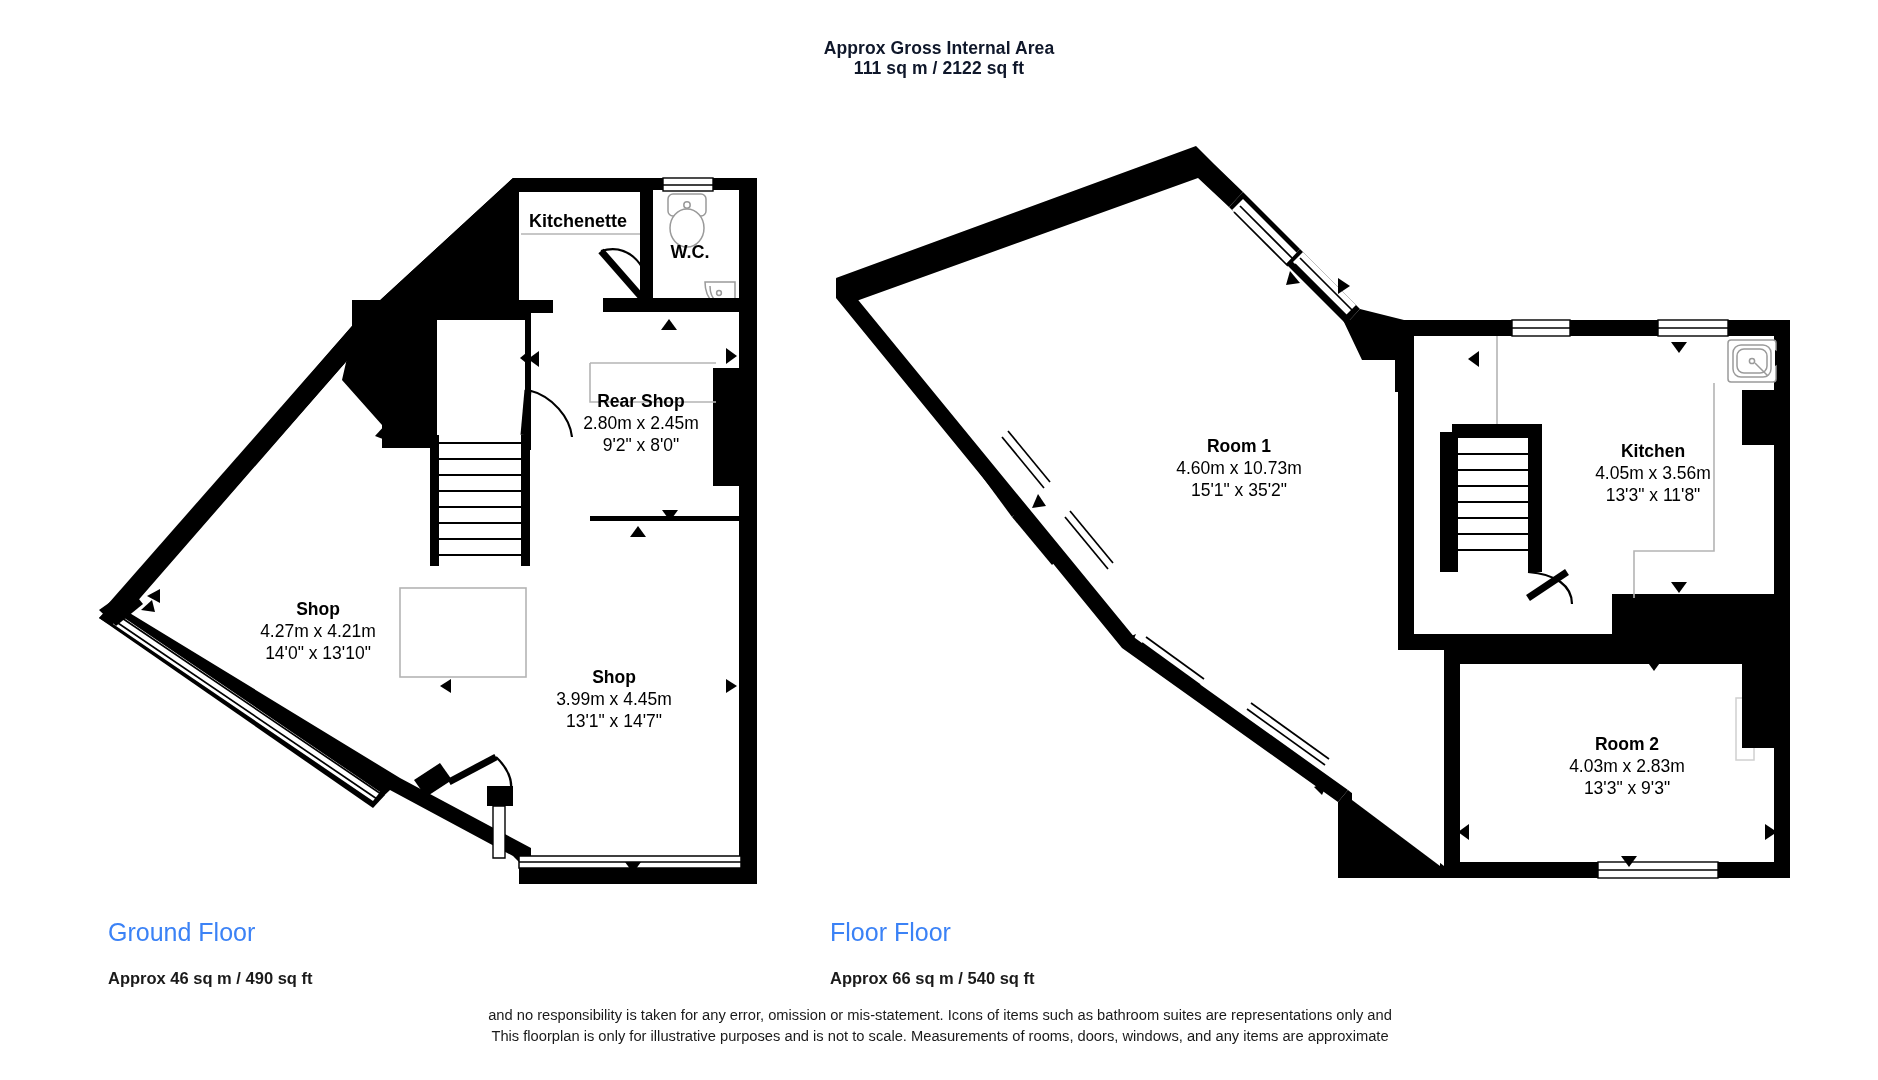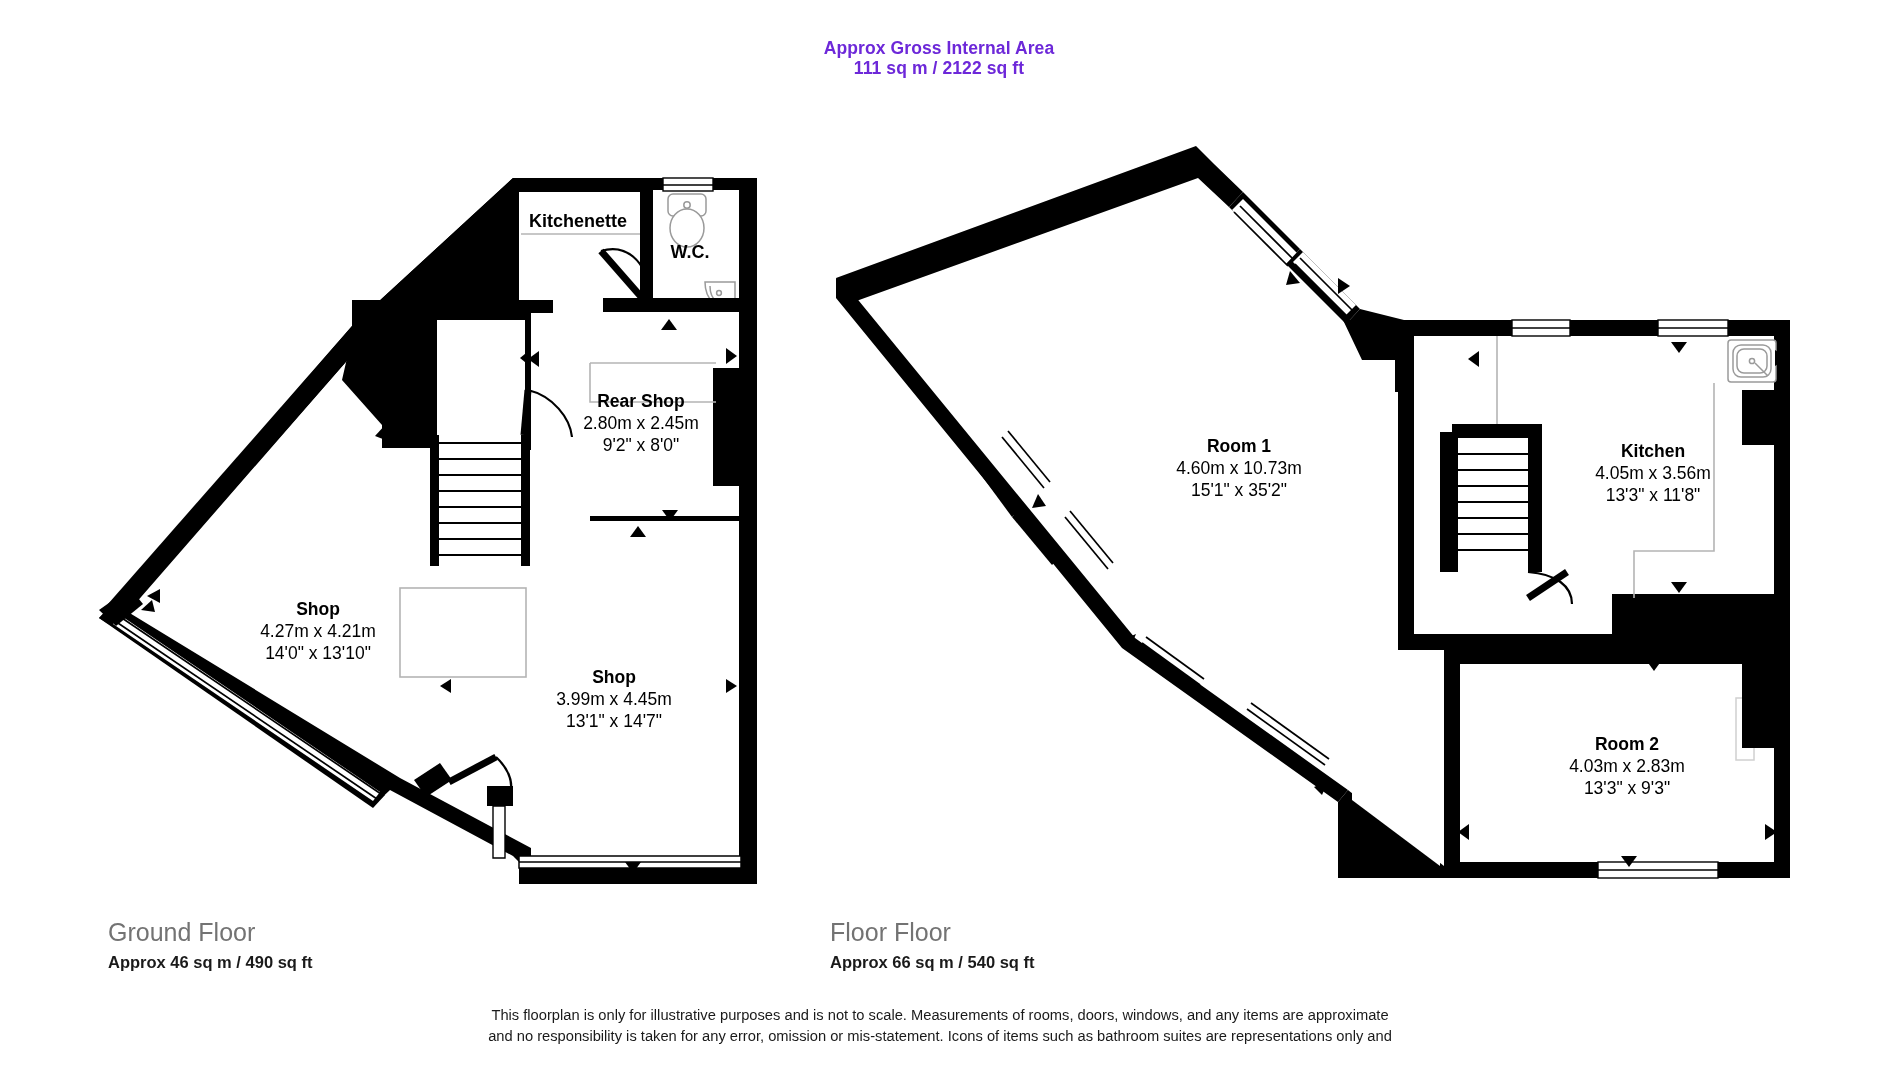--- a/index.html
+++ b/index.html
@@ -28,41 +28,41 @@
     left: 0;
     top: 38px;
     width: 1878px;
     text-align: center;
   }
   .header .line {
     font-size: 17.5px;
     font-weight: bold;
     letter-spacing: 0.1px;
     line-height: 20px;
-    color: #6d28d9;
+    color: #0f172a;
   }
 
   
   .floor-caption {
     position: absolute;
   }
   .floor-caption .name {
     font-size: 25px;
     font-weight: 400;
     line-height: 30px;
-    color: #737373;
+    color: #3b82f6;
     white-space: nowrap;
   }
   .floor-caption .area {
     font-size: 16.5px;
     font-weight: bold;
     line-height: 22px;
     color: #1a1a1a;
     white-space: nowrap;
-    margin-top: 4px;
+    margin-top: 20px;
   }
   #caption-ground { left: 108px; top: 917px; }
   #caption-first  { left: 830px; top: 917px; }
 
   
   .disclaimer {
     position: absolute;
     left: 380px;
     top: 1005px;
     width: 1120px;
@@ -395,17 +395,17 @@
     <div class="name">Ground Floor</div>
     <div class="area">Approx 46 sq m / 490 sq ft</div>
   </div>
 
   <div class="floor-caption" id="caption-first">
     <div class="name">Floor Floor</div>
     <div class="area">Approx 66 sq m / 540 sq ft</div>
   </div>
 
   <div class="disclaimer">
+    <div>and no responsibility is taken for any error, omission or mis-statement. Icons of items such as bathroom suites are representations only and</div>
     <div>This floorplan is only for illustrative purposes and is not to scale. Measurements of rooms, doors, windows, and any items are approximate</div>
-    <div>and no responsibility is taken for any error, omission or mis-statement. Icons of items such as bathroom suites are representations only and</div>
   </div>
 
 </div>
 
 </body></html>

